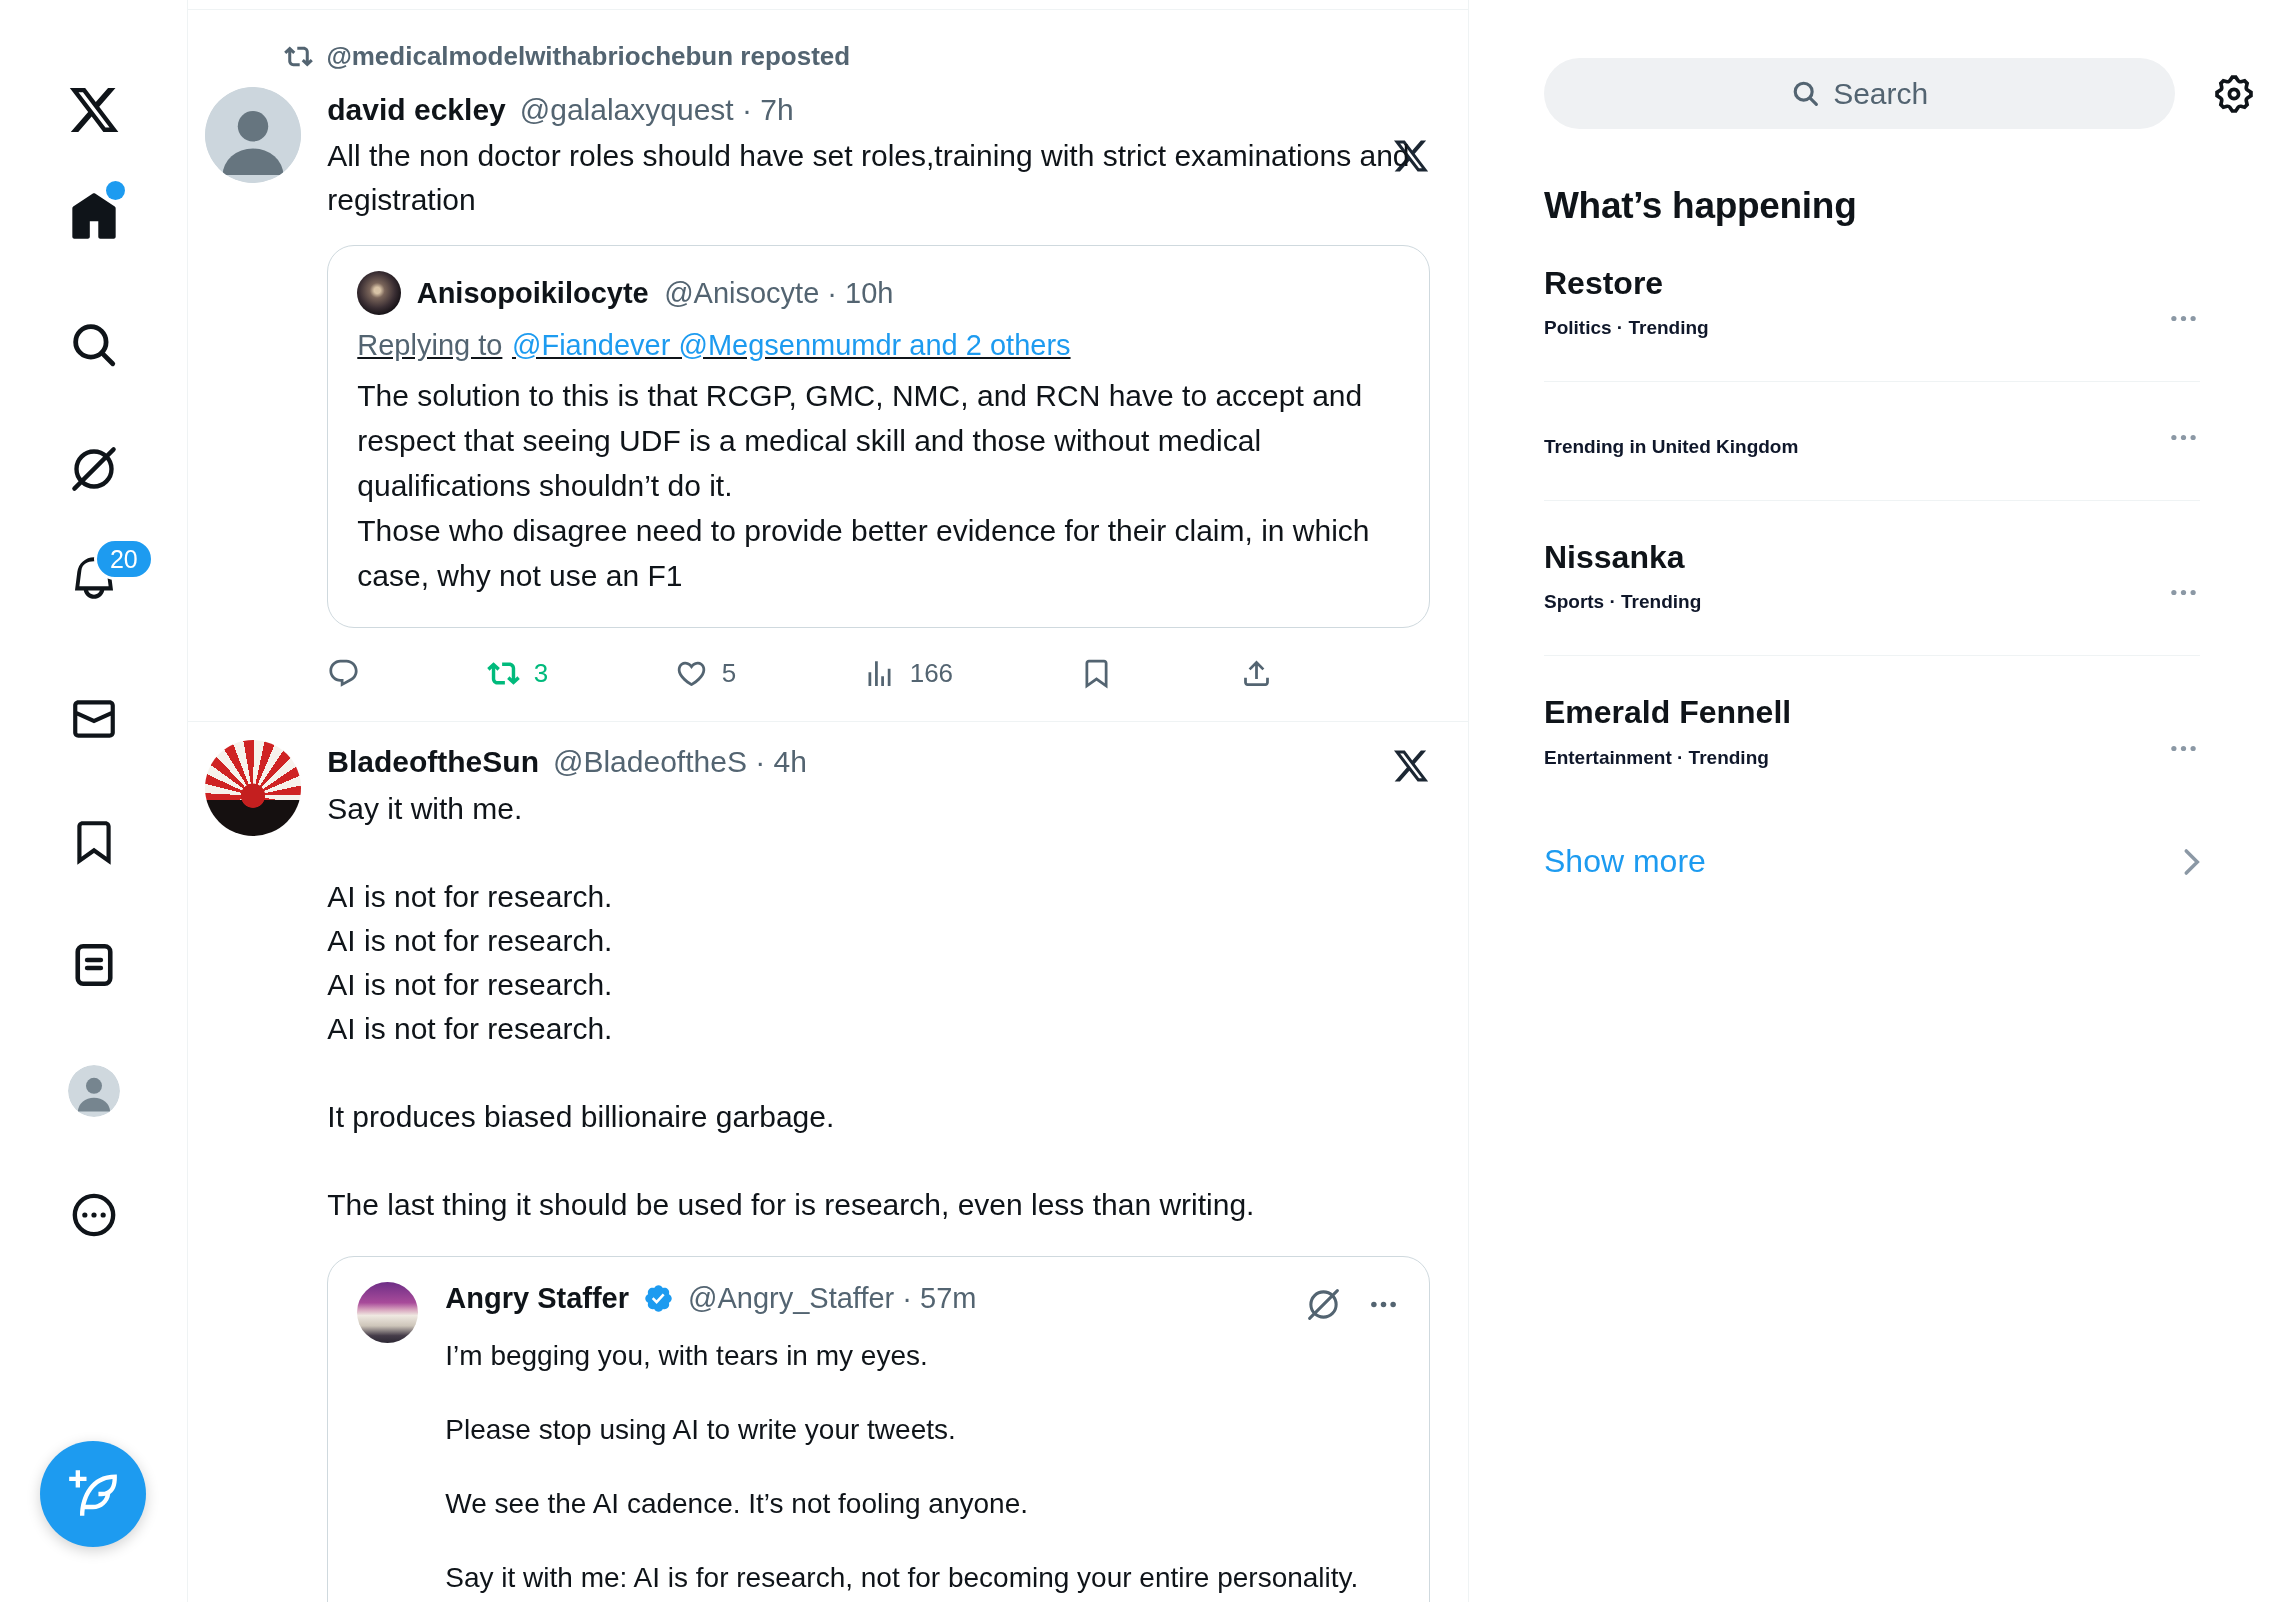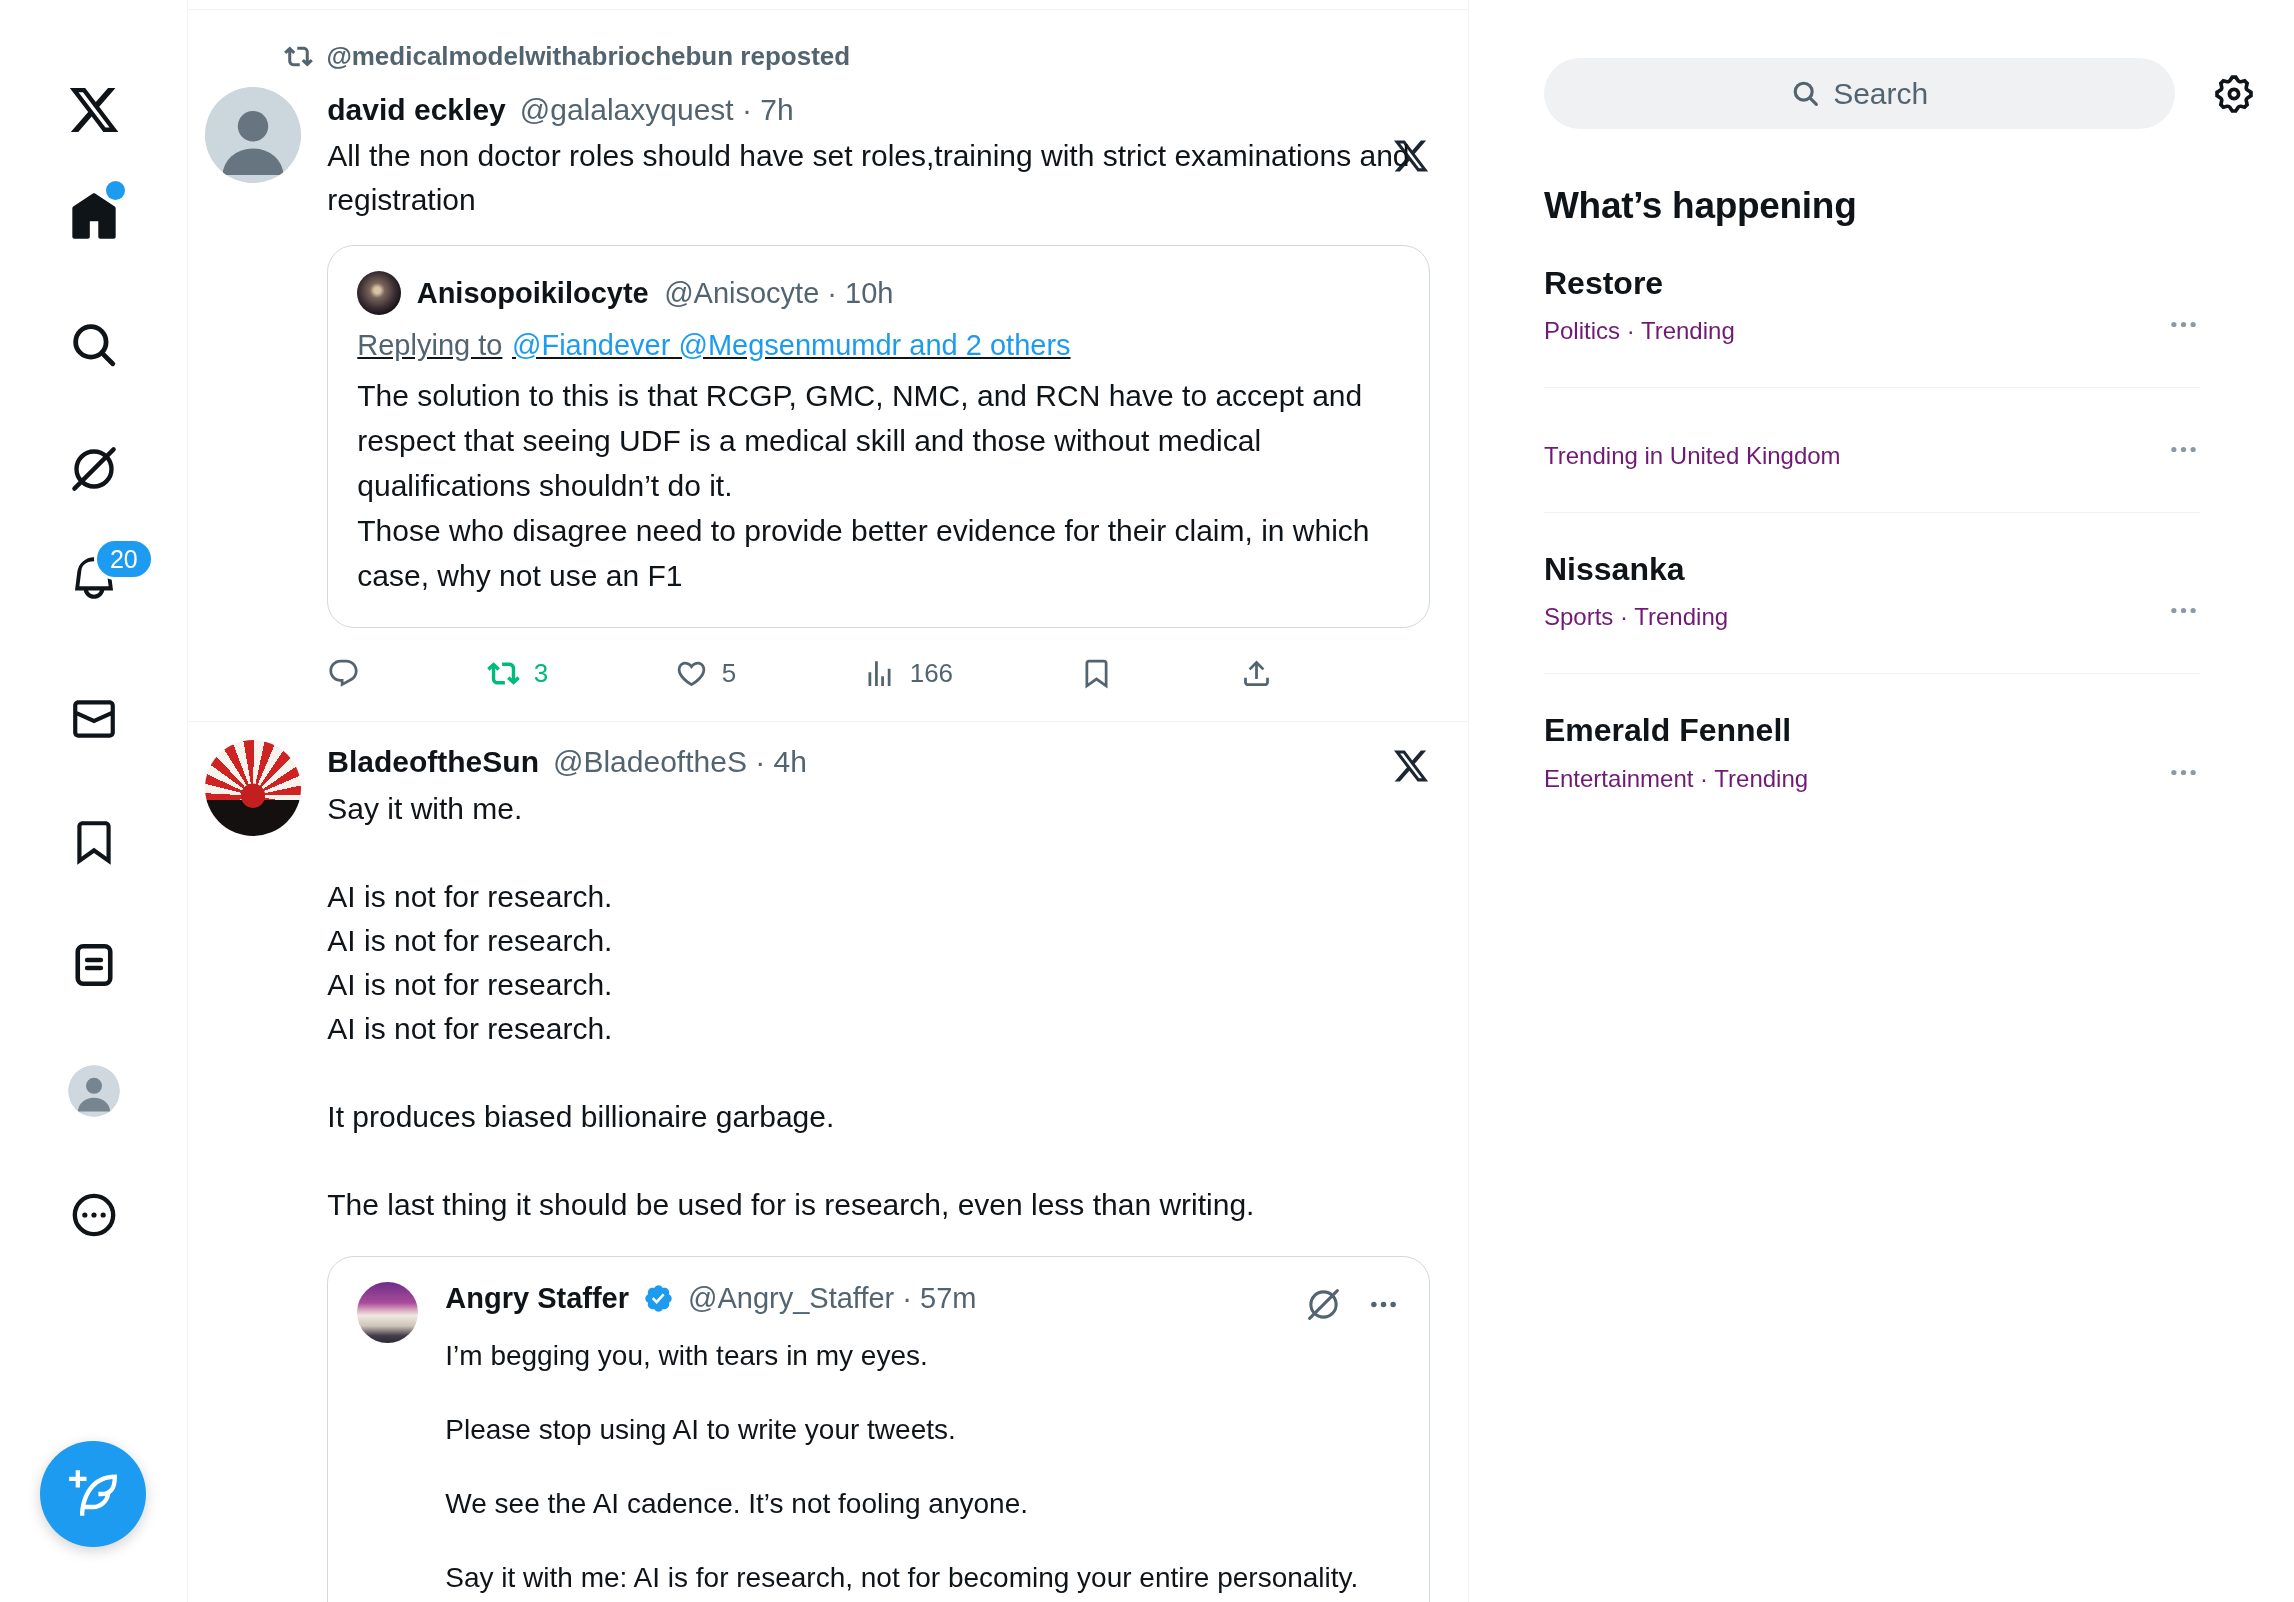--- a/index.html
+++ b/index.html
@@ -74,21 +74,21 @@
   
   .right { position:absolute; left:1471px; top:0; width:823px; height:1464px; background:#fff; }
   .search-row { display:flex; align-items:center; margin:58px 38px 0 73px; }
   .search-pill { flex:1; height:71px; max-width:657px; border-radius:36px; background:#eff1f3;
     display:flex; align-items:center; justify-content:center; gap:13.4px; color:#536471; font-size:30px; }
   .gear-wrap { margin-left:37px; color:#0f1419; }
   .wh-title { margin:56px 0 0 73px; font-size:37px; font-weight:800; letter-spacing:-0.3px; }
   .trend { position:relative; margin:0 94px 0 73px; padding:38px 0 42px; }
   .trend.b { border-bottom:1.9px solid #eff3f4; }
   .t-title { font-size:32px; font-weight:700; }
-  .t-meta { font-size:24px; color:#701a75; font-weight:400; margin-top:15.4px; }
+  .t-meta { font-size:19px; color:#0f172a; font-weight:700; margin-top:15.4px; }
   .t-dots { position:absolute; right:0; bottom:46px; color:#8b98a5; }
   .show-more { position:relative; margin:19px 94px 0 73px; padding:13.4px 0; font-size:32px; color:#1d9bf0; }
   .sm-chev { position:absolute; right:-9.6px; top:13.4px; color:#8b98a5; }
   svg { display:block; }
 </style>
 </head>
 <body>
 
 <div class="screen">
 
@@ -434,16 +434,24 @@
       <div class="t-meta">Entertainment · Trending</div>
       <span class="t-dots">
           <svg width="33" height="33" viewBox="0 0 24 24" fill="#8b98a5">
             <circle cx="5" cy="12" r="1.9"></circle>
             <circle cx="12" cy="12" r="1.9"></circle>
             <circle cx="19" cy="12" r="1.9"></circle>
           </svg>
         </span>
     </div>
 
+    <div class="show-more">
+      <span>Show more</span>
+      <span class="sm-chev">
+        <svg width="38" height="38" viewBox="0 0 24 24" fill="none" stroke="#8b98a5" stroke-width="2.2" stroke-linecap="round">
+            <path d="M9 5l7 7-7 7"></path>
+          </svg>
+      </span>
+    </div>
   </aside>
 
 </div>
 
 
 </body></html>

